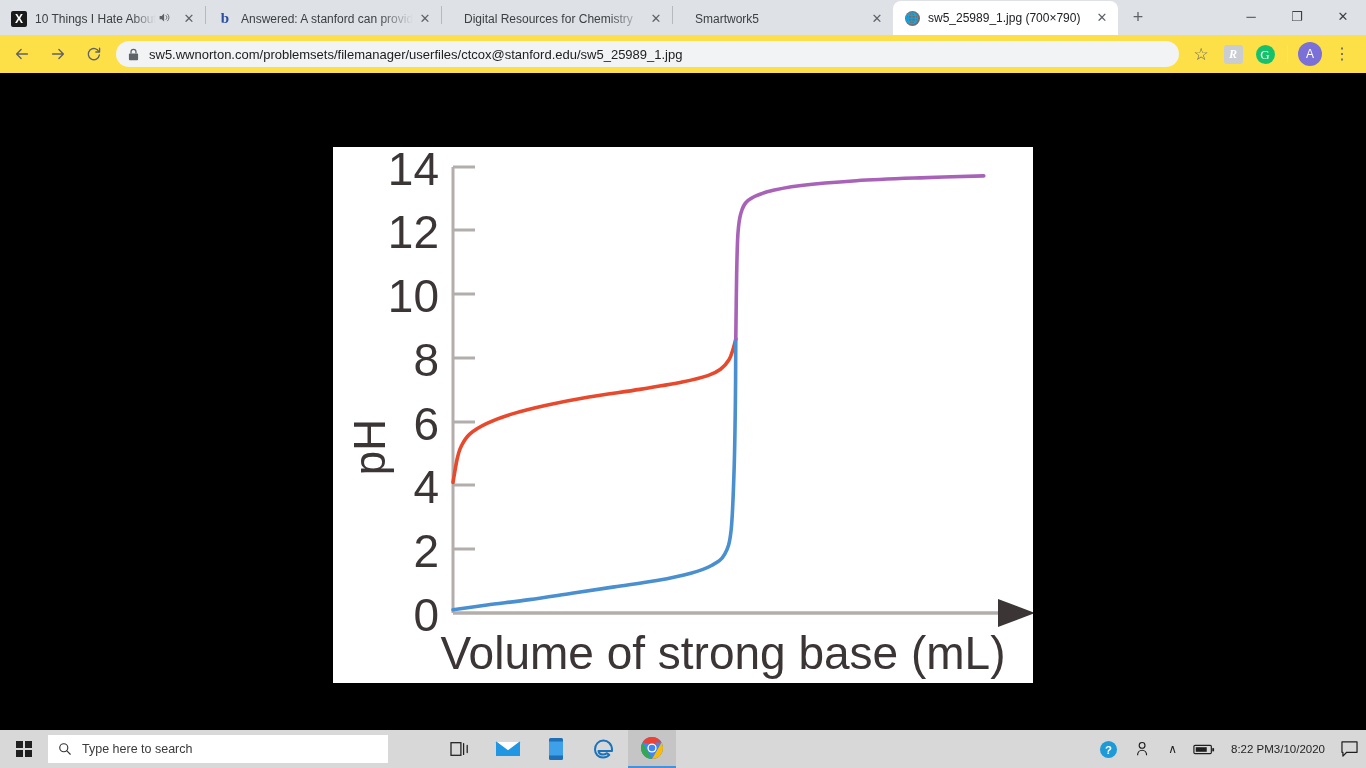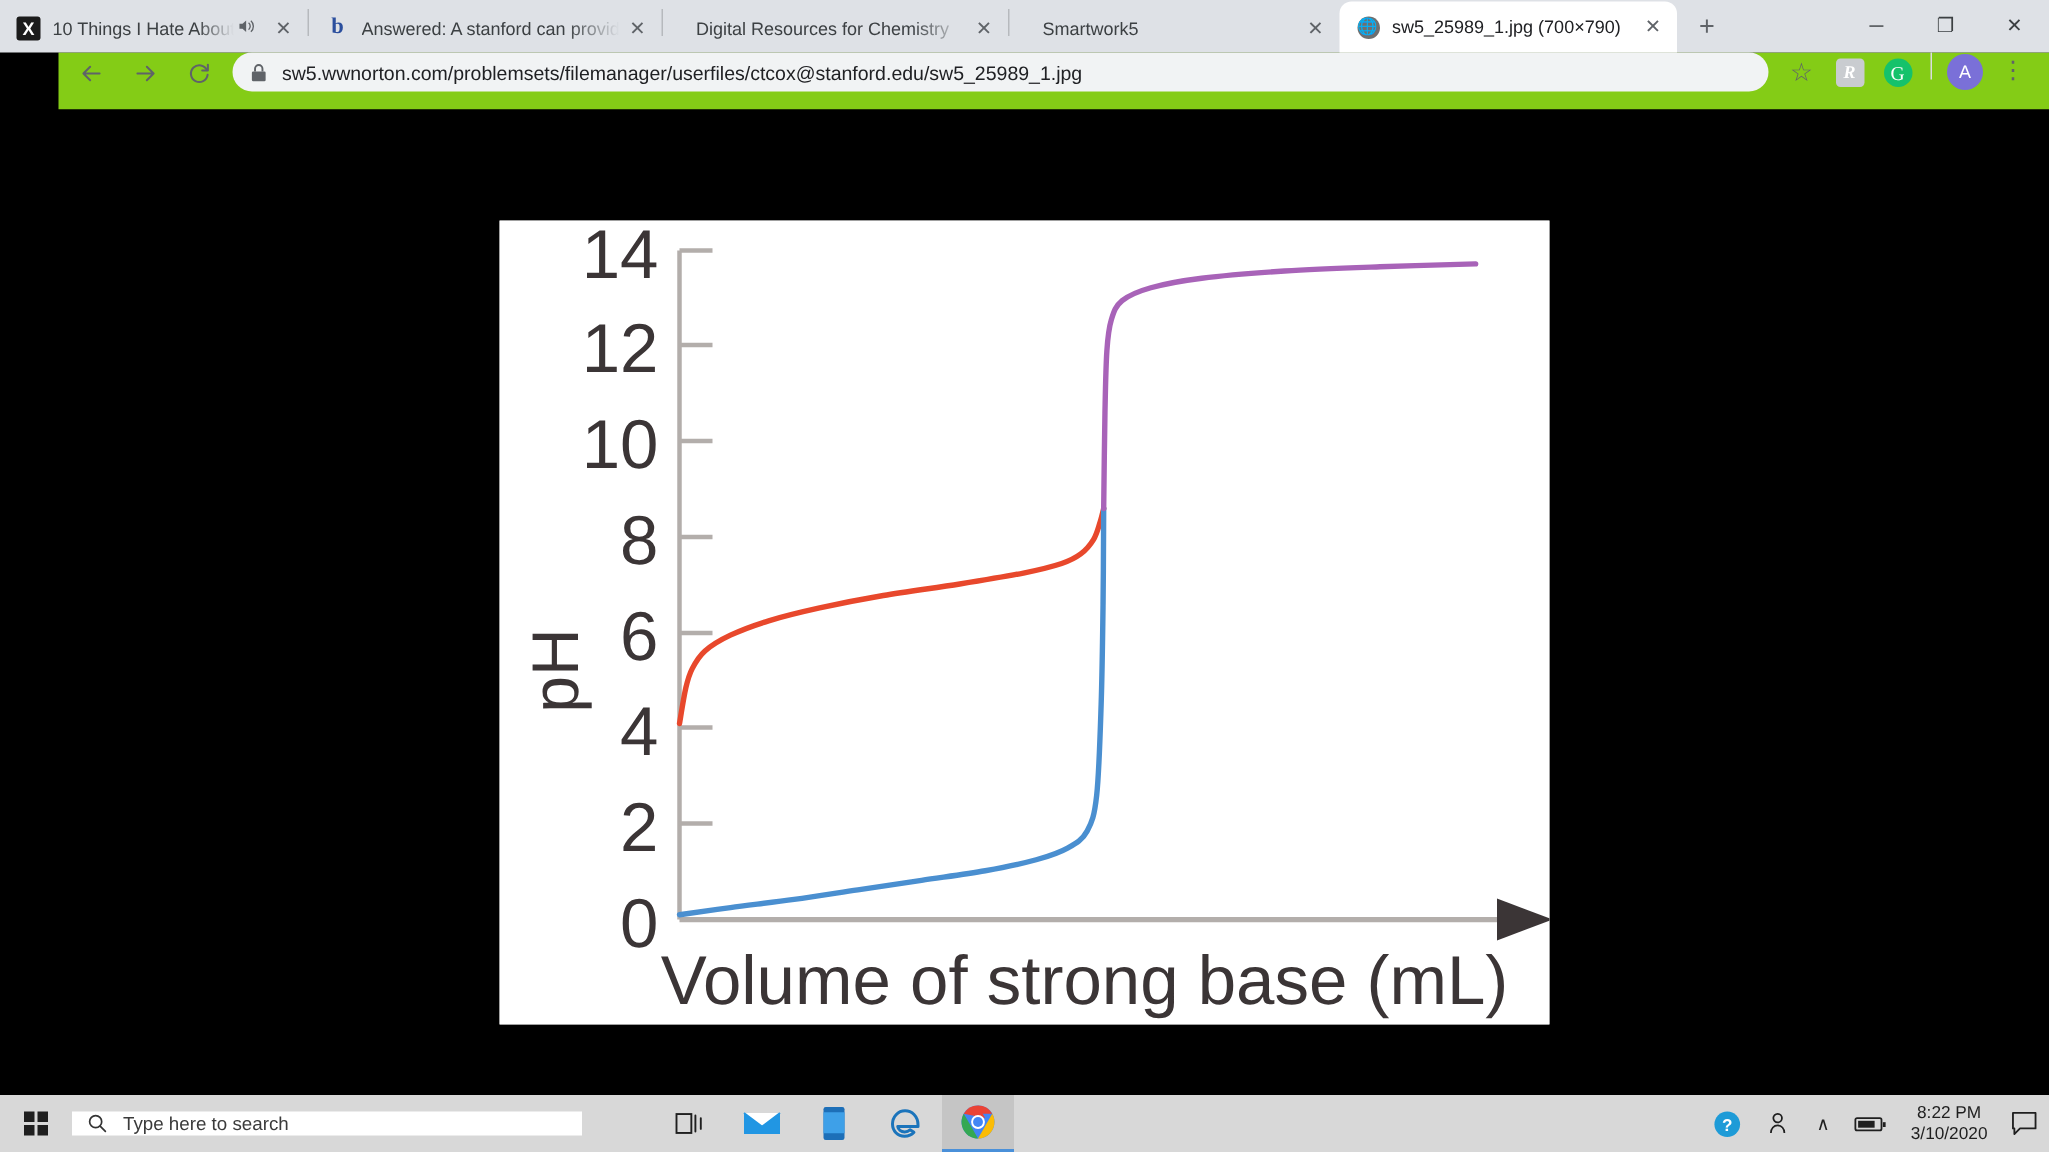--- a/index.html
+++ b/index.html
@@ -76,22 +76,22 @@
     color: #5f6368; font-weight: 300;
   }
   .wincontrols { margin-left: auto; display: flex; align-items: flex-start; height: 35px; }
   .wc {
     width: 46px; height: 32px; display: flex; align-items: center; justify-content: center;
     font-size: 13px; color: #3c4043;
   }
 
   
   .toolbar {
-    height: 38px; background: #84cc16; display: flex; align-items: flex-start;
-    padding: 0 8px; flex: 0 0 38px; margin-left: 39px;
+    height: 38px; background: #fde047; display: flex; align-items: center;
+    padding: 0 8px; flex: 0 0 38px;
   }
   .navbtn {
     width: 28px; height: 28px; margin-right: 8px;
     display: flex; align-items: center; justify-content: center;
     color: #5f6368; flex: 0 0 28px;
   }
   .omnibox {
     flex: 1 1 auto; height: 26px; background: #f1f3f4; border-radius: 13px;
     display: flex; align-items: center; padding: 0 12px; margin-right: 6px;
     font-size: 13px; color: #202124; min-width: 0;
@@ -154,36 +154,36 @@
     display: flex; align-items: center;
   }
   .startbtn {
     width: 48px; height: 38px; display: flex; align-items: center; justify-content: center;
     flex: 0 0 48px;
   }
   .winlogo { width: 16px; height: 16px; display: grid;
     grid-template-columns: 7px 7px; grid-template-rows: 7px 7px; gap: 2px; }
   .winlogo i { background: #1f1f1f; display: block; }
   .searchbox {
-    width: 340px; height: 16px; background: #fff; display: flex; align-items: center;
+    width: 340px; height: 28px; background: #fff; display: flex; align-items: center;
     padding: 0 10px; font-size: 12.5px; color: #3a3a3a; flex: 0 0 340px;
   }
   .searchbox .mag { margin-right: 10px; color: #333; font-size: 13px; display: flex; }
   .tbi {
     width: 48px; height: 38px; display: flex; align-items: center; justify-content: center;
     flex: 0 0 48px;
   }
   .tbi.active { background: #c5c5c5; border-bottom: 2px solid #4a90d9; }
   .tray { margin-left: auto; display: flex; align-items: center; height: 38px; }
   .tray-i {
     height: 38px; display: flex; align-items: center; justify-content: center;
     padding: 0 8px; color: #1f1f1f; font-size: 13px;
   }
   .clock {
-    display: flex; flex-direction: column; align-items: center; justify-content: flex-start;
+    display: flex; flex-direction: row; align-items: center; justify-content: flex-start;
     font-size: 11.5px; color: #1f1f1f; line-height: 14px; padding: 0 8px;
   }
 </style>
 </head>
 <body>
 
 <div class="browser">
 
   <div class="tabstrip">
 

